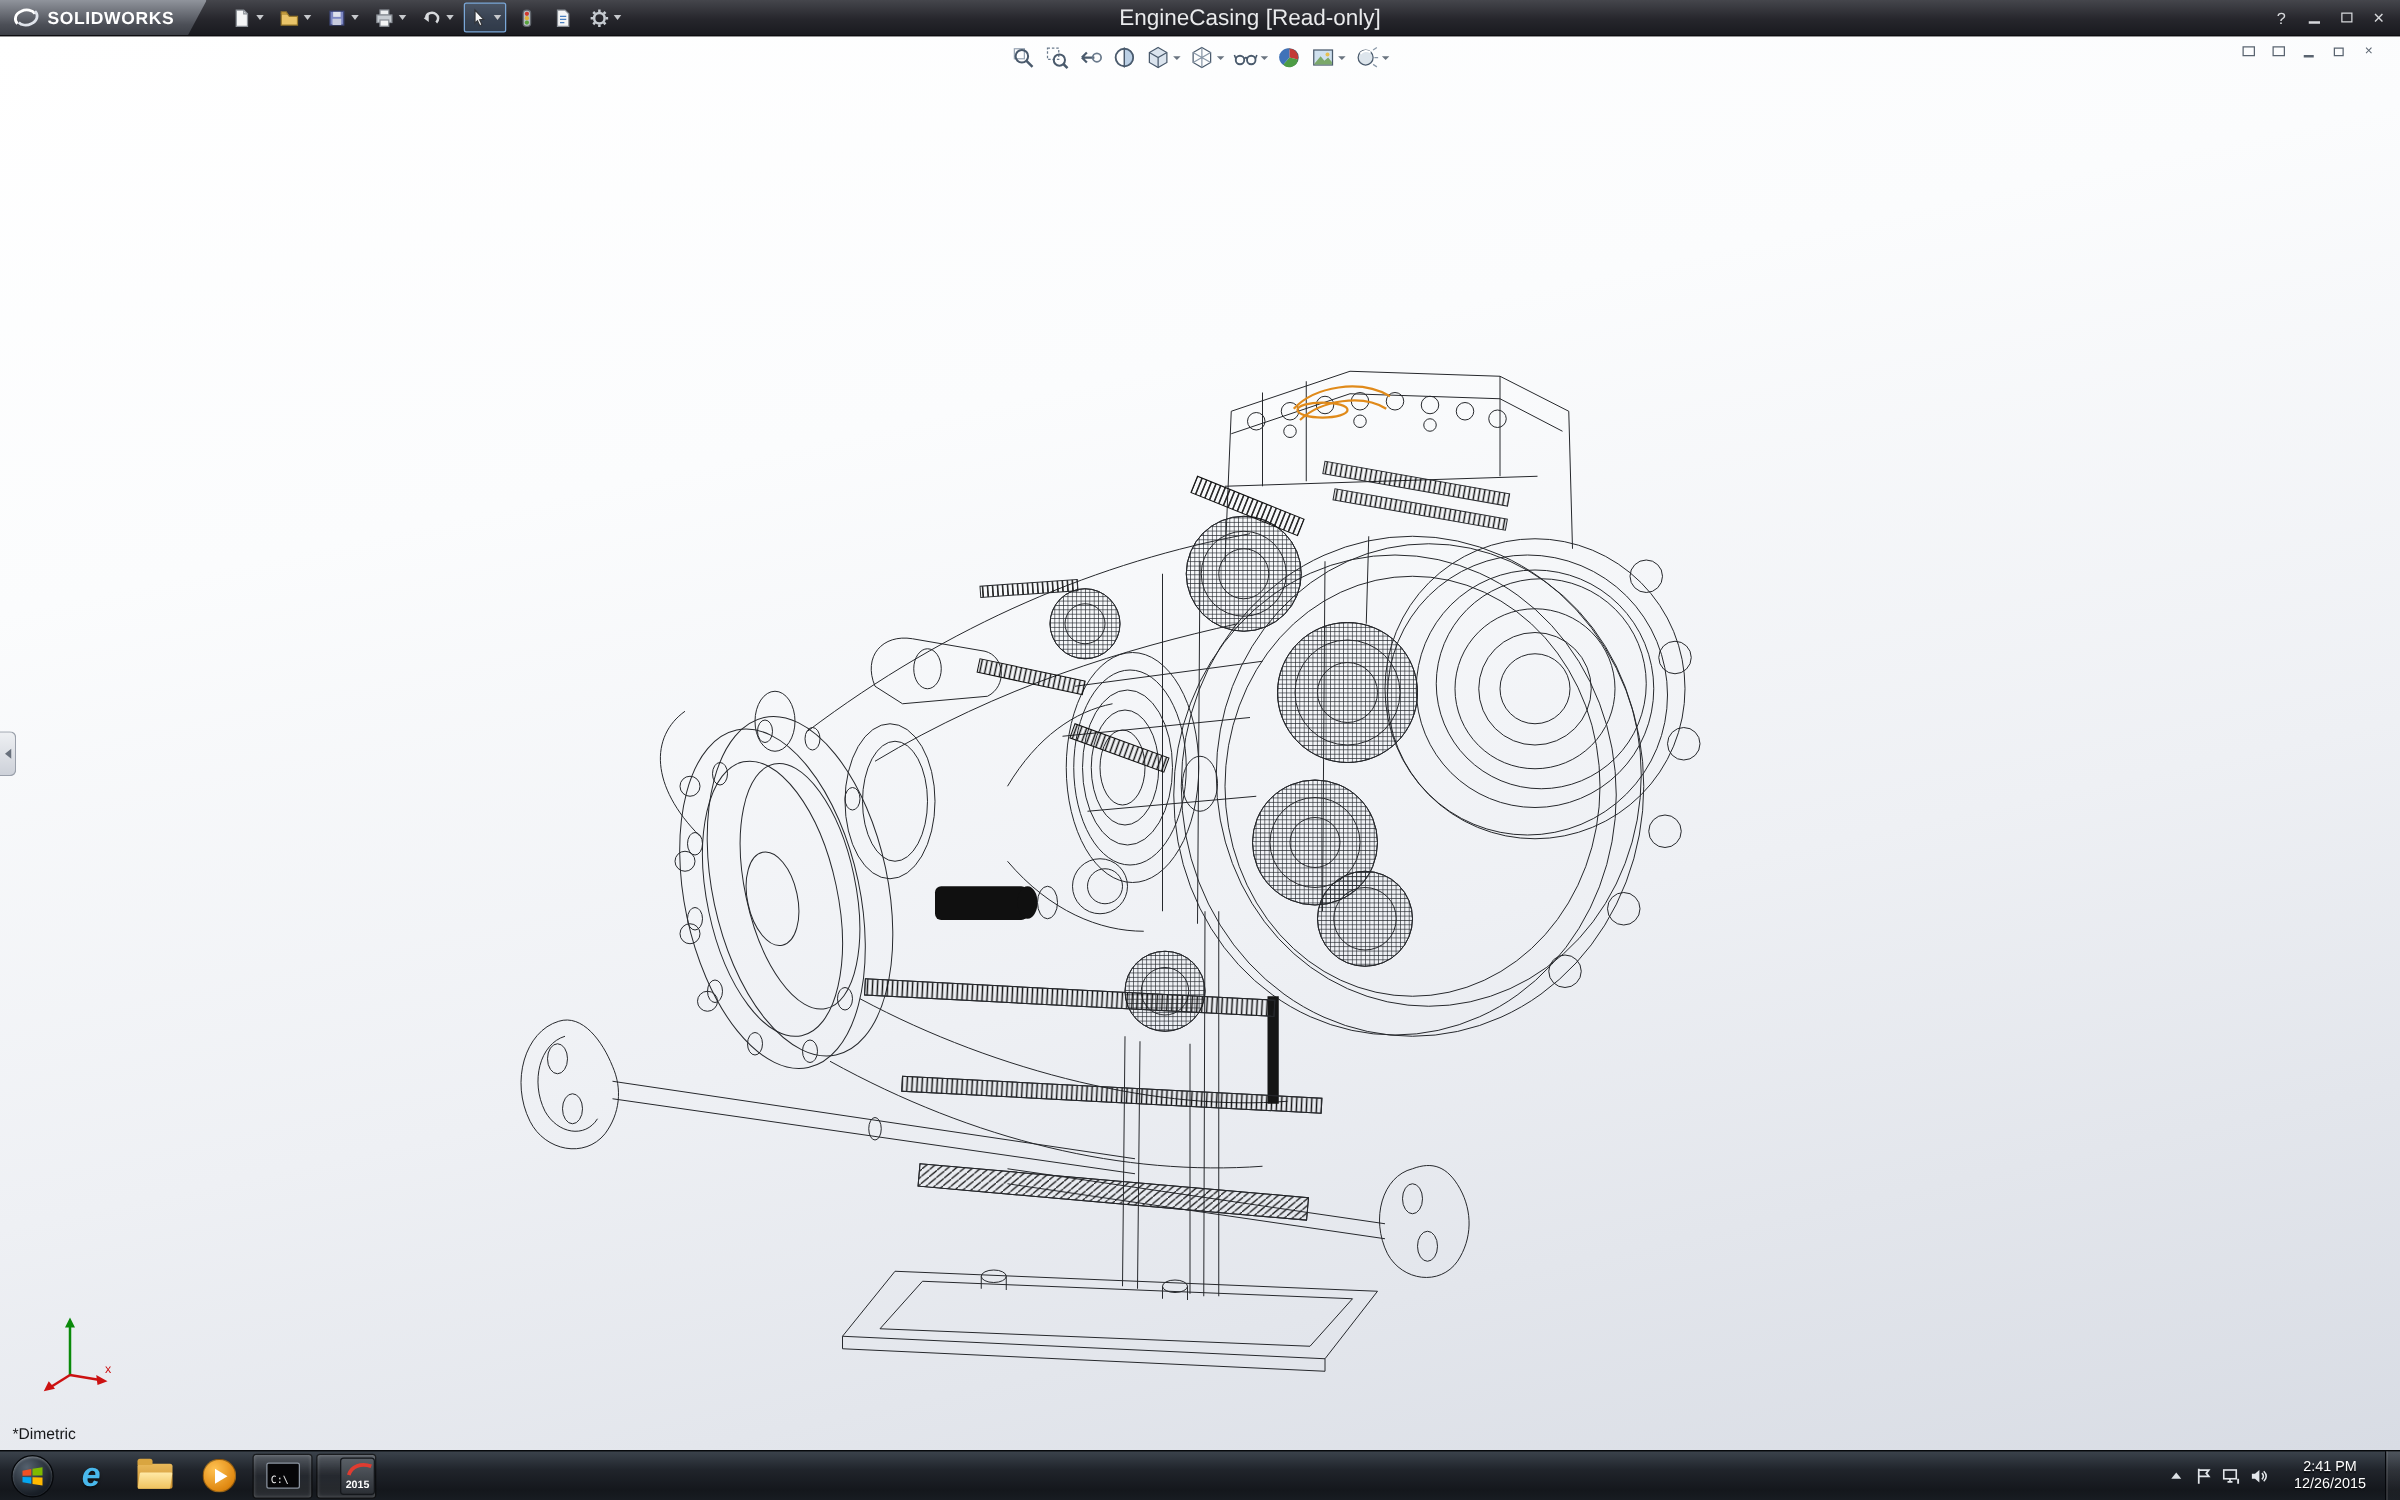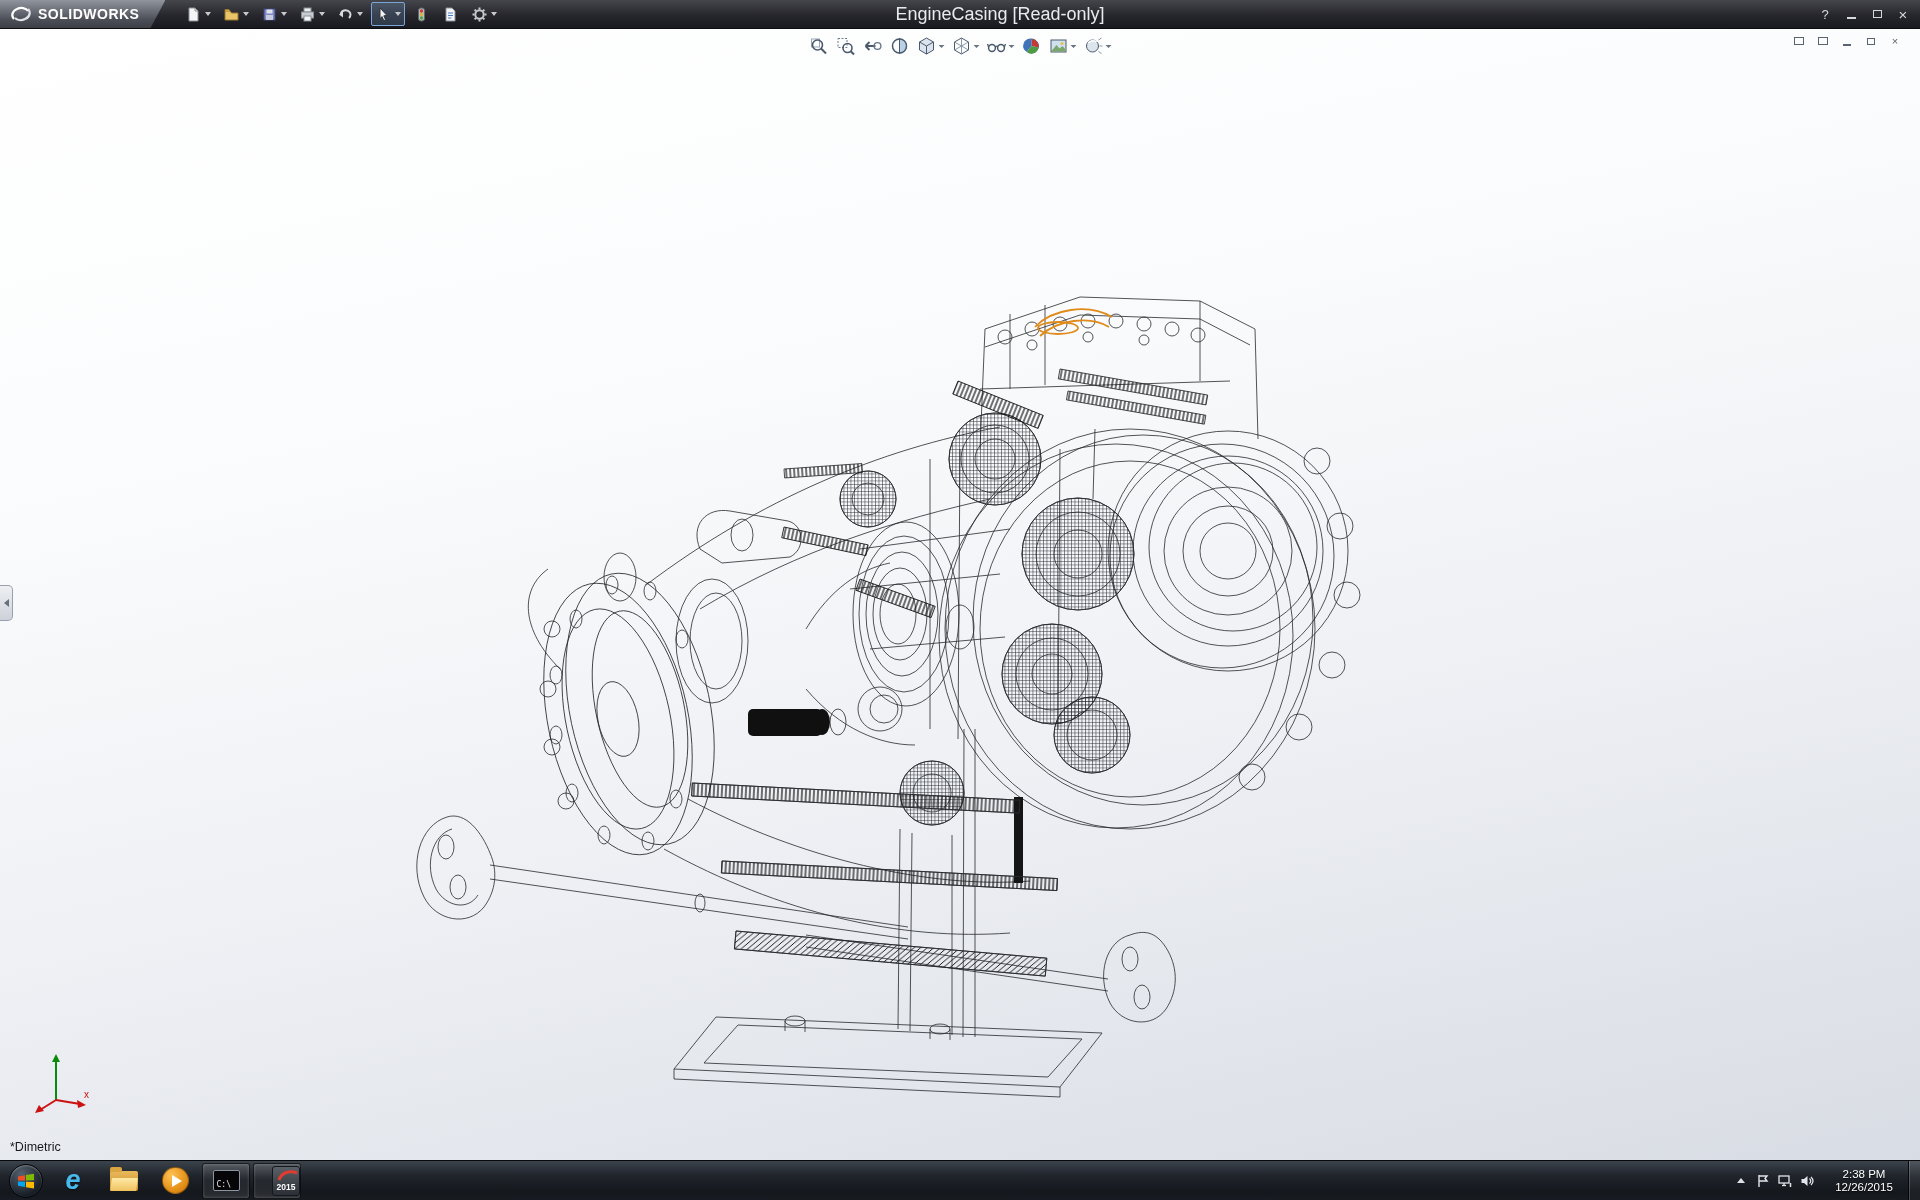--- a/index.html
+++ b/index.html
@@ -568,20 +568,20 @@
           <path d="M12.5 9 V13" stroke="#e2e6ea" stroke-width="1.5"></path>
         </svg>
       </div>
       <div class="tray-btn">
         <svg width="15" height="14" viewBox="0 0 15 14">
           <path d="M1.5 5 H4 L7.5 2 V12 L4 9 H1.5 Z" fill="#e2e6ea"></path>
           <path d="M9.5 4.5 C11 6 11 8 9.5 9.5 M11 3 C13.5 5.5 13.5 8.5 11 11" fill="none" stroke="#e2e6ea" stroke-width="1.2"></path>
         </svg>
       </div>
       <div class="clock">
-        <div>2:38 PM</div>
+        <div>2:41 PM</div>
         <div>12/26/2015</div>
       </div>
       <div class="show-desktop"></div>
     </div>
   </div>
 
 </div>
 
 </body></html>

